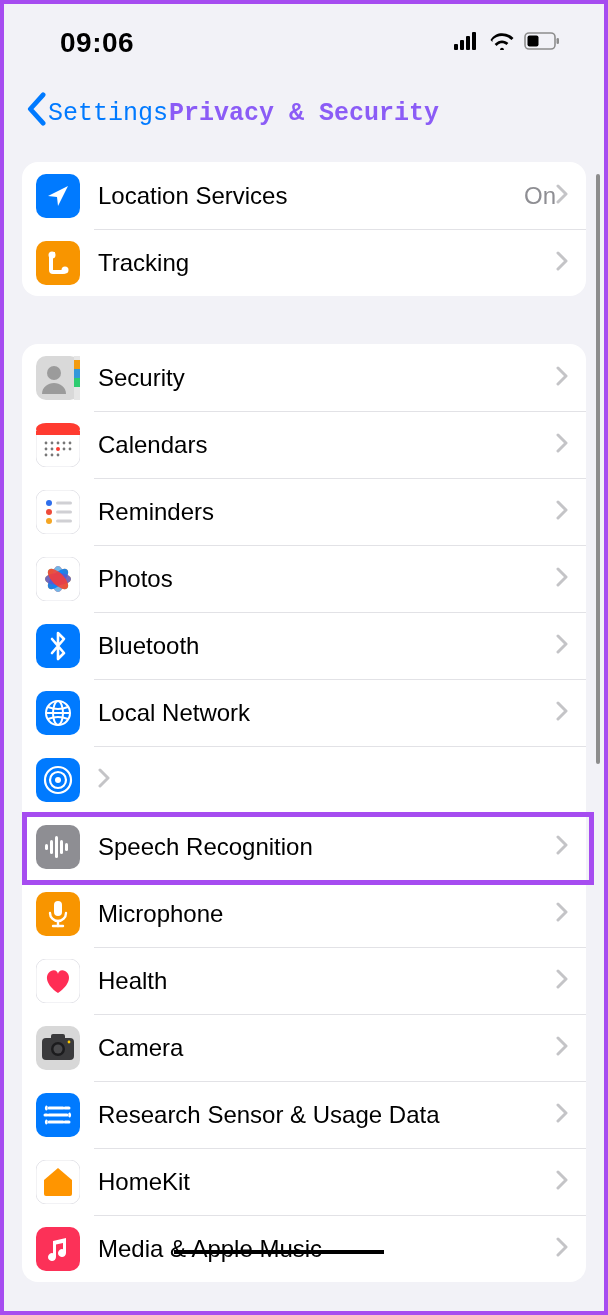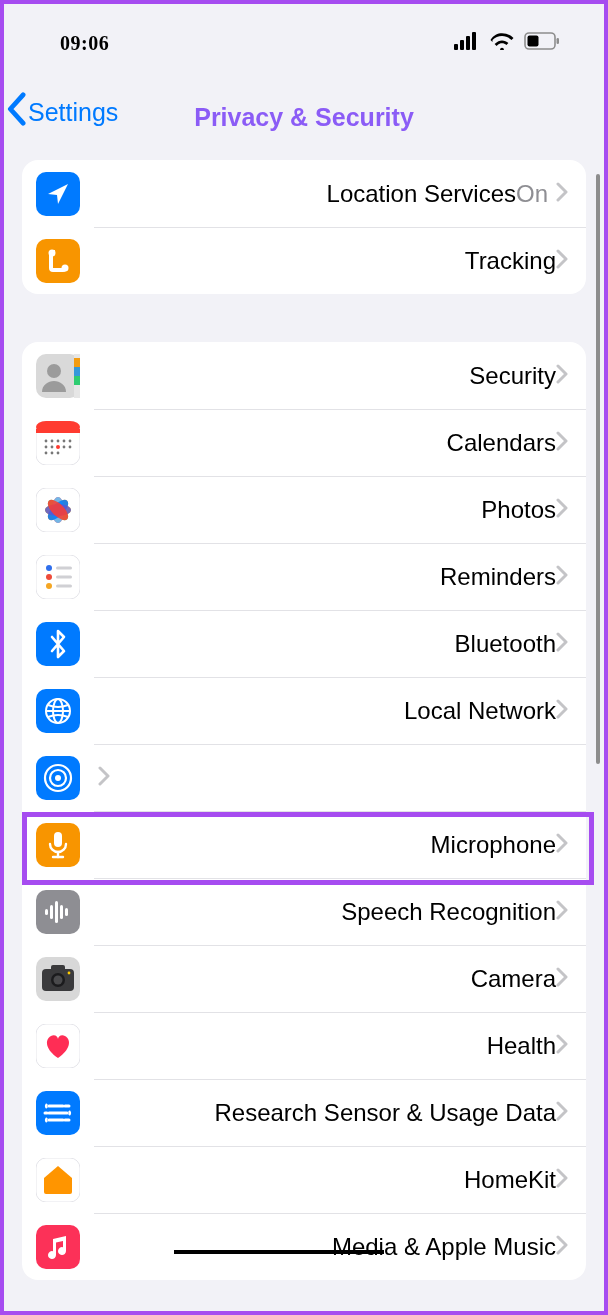--- a/index.html
+++ b/index.html
@@ -12,27 +12,28 @@
     overflow: hidden;
   }
   .status-bar {
     height: 54px;
     display: flex;
     align-items: center;
     justify-content: space-between;
     padding: 0 44px 0 56px;
     margin-top: 12px;
   }
-  .status-time { font-size: 20px; font-weight: 700; letter-spacing: 0.5px; font-family: Liberation Serif, serif; }
+  .status-time { font-size: 28px; font-weight: 700; letter-spacing: 0.5px; }
   .status-right { display: flex; align-items: center; gap: 10px; }
   .nav-header {
     display: flex;
-    align-items: flex-end;
-    padding: 22px 18px 28px 0;
+    align-items: center;
+    padding: 22px 18px 28px 20px;
     position: relative;
+    font-family: Liberation Mono, monospace;
   }
   .nav-back {
     display: flex;
     align-items: center;
     color: #007aff;
     font-size: 25px;
     gap: 0px;
   }
   .nav-back svg { width: 24px; height: 34px; }
   .nav-title {
@@ -63,22 +64,22 @@
     height: 1px;
     background: #e2e2e6;
   }
   .row-icon {
     width: 44px; height: 44px;
     border-radius: 10px;
     display: flex; align-items: center; justify-content: center;
     flex-shrink: 0;
     margin-right: 18px;
   }
-  .row-label { font-size: 24px; color: #000; flex: 1; text-align: right; }
-  .row-value { font-size: 24px; color: #8e8e93; margin-right: 8px; }
+  .row-label { font-size: 24px; color: #000; flex: 1; }
+  .row-value { font-size: 24px; color: #8e8e93; }
   .chevron { flex-shrink: 0; }
   .highlight-box {
     position: absolute;
     border: 5px solid #a64cf0;
     pointer-events: none;
     z-index: 50;
   }
   .strike {
     position: absolute;
     height: 4px;
@@ -206,55 +207,55 @@
       </div>
       <span class="row-label">Calendars</span>
       <span class="chevron"><svg width="12" height="20" viewBox="0 0 12 20">
           <path d="M2 2 L10 10 L2 18" fill="none" stroke="#c4c4c7" stroke-width="3" stroke-linecap="round" stroke-linejoin="round"></path>
         </svg></span>
     </div>
     <div class="row">
       <div class="row-icon" style="background:#ffffff;padding:0;background:none">
         <svg width="44" height="44" viewBox="0 0 44 44">
           <rect width="44" height="44" rx="10" fill="#fff" stroke="#e5e5ea"></rect>
+          <circle cx="13" cy="13" r="3" fill="#2f6fec"></circle>
+          <circle cx="13" cy="22" r="3" fill="#ee4b3a"></circle>
+          <circle cx="13" cy="31" r="3" fill="#f5a623"></circle>
+          <rect x="20" y="11.5" width="16" height="3" rx="1.5" fill="#d0d0d4"></rect>
+          <rect x="20" y="20.5" width="16" height="3" rx="1.5" fill="#d0d0d4"></rect>
+          <rect x="20" y="29.5" width="16" height="3" rx="1.5" fill="#d0d0d4"></rect>
+        </svg>
+      </div>
+      <span class="row-label">Reminders</span>
+      <span class="chevron"><svg width="12" height="20" viewBox="0 0 12 20">
+          <path d="M2 2 L10 10 L2 18" fill="none" stroke="#c4c4c7" stroke-width="3" stroke-linecap="round" stroke-linejoin="round"></path>
+        </svg></span>
+    </div>
+    <div class="row">
+      <div class="row-icon" style="background:#ffffff;padding:0;background:none">
+        <svg width="44" height="44" viewBox="0 0 44 44">
+          <rect width="44" height="44" rx="10" fill="#fff" stroke="#e5e5ea"></rect>
           <g transform="translate(22 22)">
             <ellipse rx="6" ry="13" fill="#ff2d55" opacity="0.85" transform="rotate(0)"></ellipse>
             <ellipse rx="6" ry="13" fill="#ff9500" opacity="0.85" transform="rotate(45)"></ellipse>
             <ellipse rx="6" ry="13" fill="#ffcc00" opacity="0.85" transform="rotate(90)"></ellipse>
             <ellipse rx="6" ry="13" fill="#4cd964" opacity="0.85" transform="rotate(135)"></ellipse>
             <ellipse rx="6" ry="13" fill="#5ac8fa" opacity="0.85" transform="rotate(180)"></ellipse>
             <ellipse rx="6" ry="13" fill="#007aff" opacity="0.85" transform="rotate(225)"></ellipse>
             <ellipse rx="6" ry="13" fill="#5856d6" opacity="0.85" transform="rotate(270)"></ellipse>
             <ellipse rx="6" ry="13" fill="#ff3b30" opacity="0.85" transform="rotate(315)"></ellipse>
           </g>
         </svg>
       </div>
       <span class="row-label">Photos</span>
       <span class="chevron"><svg width="12" height="20" viewBox="0 0 12 20">
           <path d="M2 2 L10 10 L2 18" fill="none" stroke="#c4c4c7" stroke-width="3" stroke-linecap="round" stroke-linejoin="round"></path>
         </svg></span>
     </div>
     <div class="row">
-      <div class="row-icon" style="background:#ffffff;padding:0;background:none">
-        <svg width="44" height="44" viewBox="0 0 44 44">
-          <rect width="44" height="44" rx="10" fill="#fff" stroke="#e5e5ea"></rect>
-          <circle cx="13" cy="13" r="3" fill="#2f6fec"></circle>
-          <circle cx="13" cy="22" r="3" fill="#ee4b3a"></circle>
-          <circle cx="13" cy="31" r="3" fill="#f5a623"></circle>
-          <rect x="20" y="11.5" width="16" height="3" rx="1.5" fill="#d0d0d4"></rect>
-          <rect x="20" y="20.5" width="16" height="3" rx="1.5" fill="#d0d0d4"></rect>
-          <rect x="20" y="29.5" width="16" height="3" rx="1.5" fill="#d0d0d4"></rect>
-        </svg>
-      </div>
-      <span class="row-label">Reminders</span>
-      <span class="chevron"><svg width="12" height="20" viewBox="0 0 12 20">
-          <path d="M2 2 L10 10 L2 18" fill="none" stroke="#c4c4c7" stroke-width="3" stroke-linecap="round" stroke-linejoin="round"></path>
-        </svg></span>
-    </div>
-    <div class="row">
       <div class="row-icon" style="background:#007aff;">
         <svg width="24" height="30" viewBox="0 0 24 30">
           <path d="M6 8 L18 22 L12 28 L12 2 L18 8 L6 22" fill="none" stroke="#fff" stroke-width="2.6" stroke-linejoin="round" stroke-linecap="round"></path>
         </svg>
       </div>
       <span class="row-label">Bluetooth</span>
       <span class="chevron"><svg width="12" height="20" viewBox="0 0 12 20">
           <path d="M2 2 L10 10 L2 18" fill="none" stroke="#c4c4c7" stroke-width="3" stroke-linecap="round" stroke-linejoin="round"></path>
         </svg></span>
     </div>
@@ -273,82 +274,82 @@
         </svg></span>
     </div>
     <div class="row">
       <div class="row-icon" style="background:#007aff;">
         <svg width="32" height="32" viewBox="0 0 32 32">
           <circle cx="16" cy="16" r="3" fill="#fff"></circle>
           <circle cx="16" cy="16" r="8" fill="none" stroke="#fff" stroke-width="2.2"></circle>
           <circle cx="16" cy="16" r="13" fill="none" stroke="#fff" stroke-width="2.2"></circle>
         </svg>
       </div>
-      <span class="chevron"><svg width="12" height="20" viewBox="0 0 12 20">
-          <path d="M2 2 L10 10 L2 18" fill="none" stroke="#c4c4c7" stroke-width="3" stroke-linecap="round" stroke-linejoin="round"></path>
-        </svg></span>
-    </div>
-    <div class="row">
-      <div class="row-icon" style="background:#f89500;">
-        <svg width="22" height="30" viewBox="0 0 22 30">
-          <rect x="7" y="2" width="8" height="15" rx="4" fill="#fff"></rect>
-          <path d="M3 14 a8 8 0 0 0 16 0" fill="none" stroke="#fff" stroke-width="2.4" stroke-linecap="round"></path>
-          <line x1="11" y1="22" x2="11" y2="27" stroke="#fff" stroke-width="2.4" stroke-linecap="round"></line>
-          <line x1="6" y1="27" x2="16" y2="27" stroke="#fff" stroke-width="2.4" stroke-linecap="round"></line>
-        </svg>
-      </div>
-      <span class="row-label">Microphone</span>
       <span class="chevron"><svg width="12" height="20" viewBox="0 0 12 20">
           <path d="M2 2 L10 10 L2 18" fill="none" stroke="#c4c4c7" stroke-width="3" stroke-linecap="round" stroke-linejoin="round"></path>
         </svg></span>
     </div>
     <div class="row">
       <div class="row-icon" style="background:#8e8e93;">
         <svg width="30" height="24" viewBox="0 0 30 24">
           <rect x="2" y="9" width="3" height="6" rx="1.5" fill="#fff"></rect>
           <rect x="7" y="5" width="3" height="14" rx="1.5" fill="#fff"></rect>
           <rect x="12" y="1" width="3" height="22" rx="1.5" fill="#fff"></rect>
           <rect x="17" y="5" width="3" height="14" rx="1.5" fill="#fff"></rect>
           <rect x="22" y="8" width="3" height="8" rx="1.5" fill="#fff"></rect>
         </svg>
       </div>
       <span class="row-label">Speech Recognition</span>
       <span class="chevron"><svg width="12" height="20" viewBox="0 0 12 20">
           <path d="M2 2 L10 10 L2 18" fill="none" stroke="#c4c4c7" stroke-width="3" stroke-linecap="round" stroke-linejoin="round"></path>
         </svg></span>
     </div>
     <div class="row">
+      <div class="row-icon" style="background:#f89500;">
+        <svg width="22" height="30" viewBox="0 0 22 30">
+          <rect x="7" y="2" width="8" height="15" rx="4" fill="#fff"></rect>
+          <path d="M3 14 a8 8 0 0 0 16 0" fill="none" stroke="#fff" stroke-width="2.4" stroke-linecap="round"></path>
+          <line x1="11" y1="22" x2="11" y2="27" stroke="#fff" stroke-width="2.4" stroke-linecap="round"></line>
+          <line x1="6" y1="27" x2="16" y2="27" stroke="#fff" stroke-width="2.4" stroke-linecap="round"></line>
+        </svg>
+      </div>
+      <span class="row-label">Microphone</span>
+      <span class="chevron"><svg width="12" height="20" viewBox="0 0 12 20">
+          <path d="M2 2 L10 10 L2 18" fill="none" stroke="#c4c4c7" stroke-width="3" stroke-linecap="round" stroke-linejoin="round"></path>
+        </svg></span>
+    </div>
+    <div class="row">
+      <div class="row-icon" style="background:#ffffff;padding:0;background:none">
+        <svg width="44" height="44" viewBox="0 0 44 44">
+          <rect width="44" height="44" rx="10" fill="#fff" stroke="#e5e5ea"></rect>
+          <path d="M22 34 C10 26 8 16 15 12 c4-2 7 1 7 3 c0-2 3-5 7-3 c7 4 5 14 -7 22z" fill="#ff2d55"></path>
+        </svg>
+      </div>
+      <span class="row-label">Health</span>
+      <span class="chevron"><svg width="12" height="20" viewBox="0 0 12 20">
+          <path d="M2 2 L10 10 L2 18" fill="none" stroke="#c4c4c7" stroke-width="3" stroke-linecap="round" stroke-linejoin="round"></path>
+        </svg></span>
+    </div>
+    <div class="row">
       <div class="row-icon" style="background:#8e8e93;padding:0;background:none">
         <svg width="44" height="44" viewBox="0 0 44 44">
           <rect width="44" height="44" rx="10" fill="#d8d8d8"></rect>
           <rect x="6" y="12" width="32" height="22" rx="4" fill="#3a3a3c"></rect>
           <rect x="15" y="8" width="14" height="6" rx="2" fill="#3a3a3c"></rect>
           <circle cx="22" cy="23" r="7" fill="#1b1b1d"></circle>
           <circle cx="22" cy="23" r="4.5" fill="#4a4a4c"></circle>
           <circle cx="33" cy="16" r="1.4" fill="#ffcc00"></circle>
         </svg>
       </div>
       <span class="row-label">Camera</span>
       <span class="chevron"><svg width="12" height="20" viewBox="0 0 12 20">
           <path d="M2 2 L10 10 L2 18" fill="none" stroke="#c4c4c7" stroke-width="3" stroke-linecap="round" stroke-linejoin="round"></path>
         </svg></span>
     </div>
     <div class="row">
-      <div class="row-icon" style="background:#ffffff;padding:0;background:none">
-        <svg width="44" height="44" viewBox="0 0 44 44">
-          <rect width="44" height="44" rx="10" fill="#fff" stroke="#e5e5ea"></rect>
-          <path d="M22 34 C10 26 8 16 15 12 c4-2 7 1 7 3 c0-2 3-5 7-3 c7 4 5 14 -7 22z" fill="#ff2d55"></path>
-        </svg>
-      </div>
-      <span class="row-label">Health</span>
-      <span class="chevron"><svg width="12" height="20" viewBox="0 0 12 20">
-          <path d="M2 2 L10 10 L2 18" fill="none" stroke="#c4c4c7" stroke-width="3" stroke-linecap="round" stroke-linejoin="round"></path>
-        </svg></span>
-    </div>
-    <div class="row">
       <div class="row-icon" style="background:#007aff;">
         <svg width="30" height="30" viewBox="0 0 30 30">
           <path d="M6 8 h14 M6 15 h18 M6 22 h14" stroke="#fff" stroke-width="3" stroke-linecap="round"></path>
           <path d="M22 8 l4 0 M4 15 l-2 0 M22 22 l4 0" stroke="#fff" stroke-width="3" stroke-linecap="round"></path>
           <path d="M4 6 a3 3 0 0 0 0 4 M26 13 a3 3 0 0 1 0 4 M4 20 a3 3 0 0 0 0 4" fill="none" stroke="#fff" stroke-width="2.4"></path>
         </svg>
       </div>
       <span class="row-label">Research Sensor &amp; Usage Data</span>
       <span class="chevron"><svg width="12" height="20" viewBox="0 0 12 20">
           <path d="M2 2 L10 10 L2 18" fill="none" stroke="#c4c4c7" stroke-width="3" stroke-linecap="round" stroke-linejoin="round"></path>

